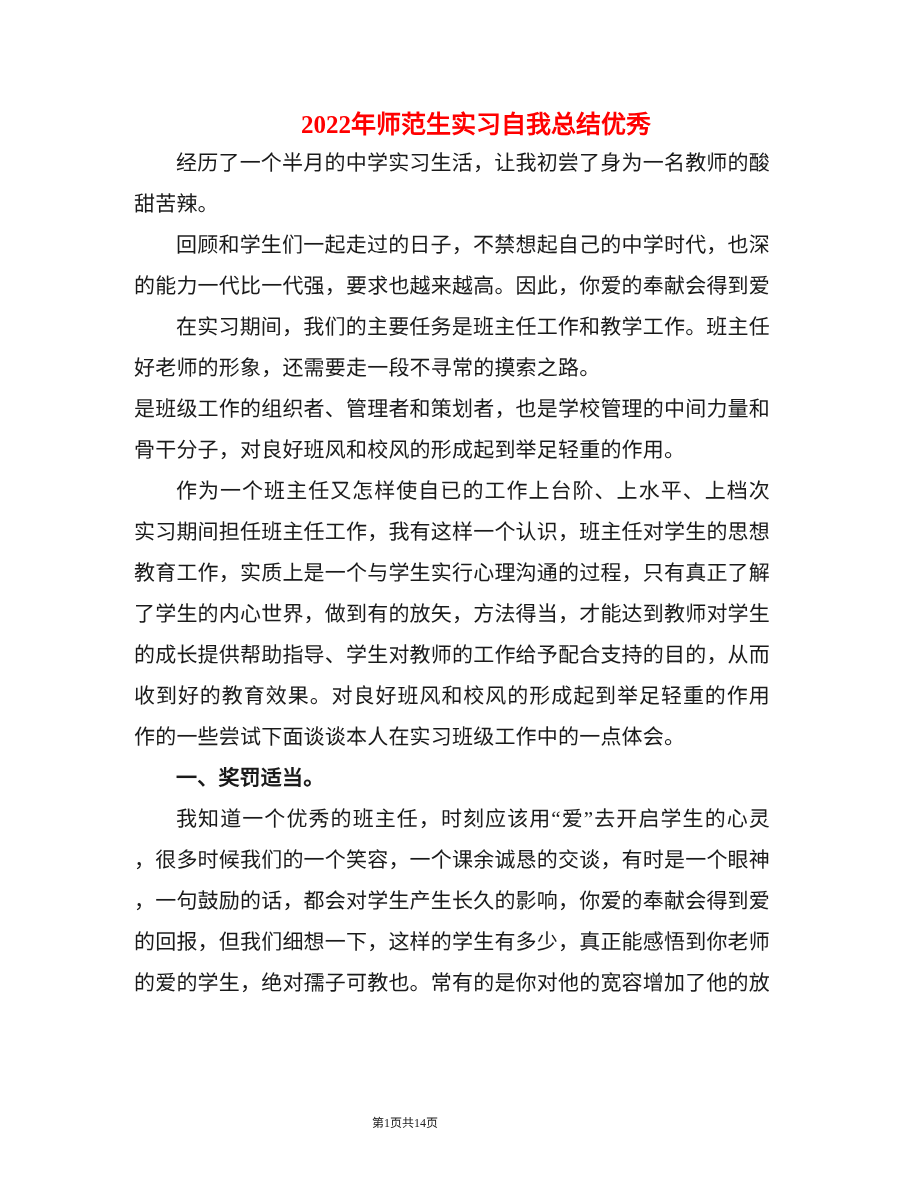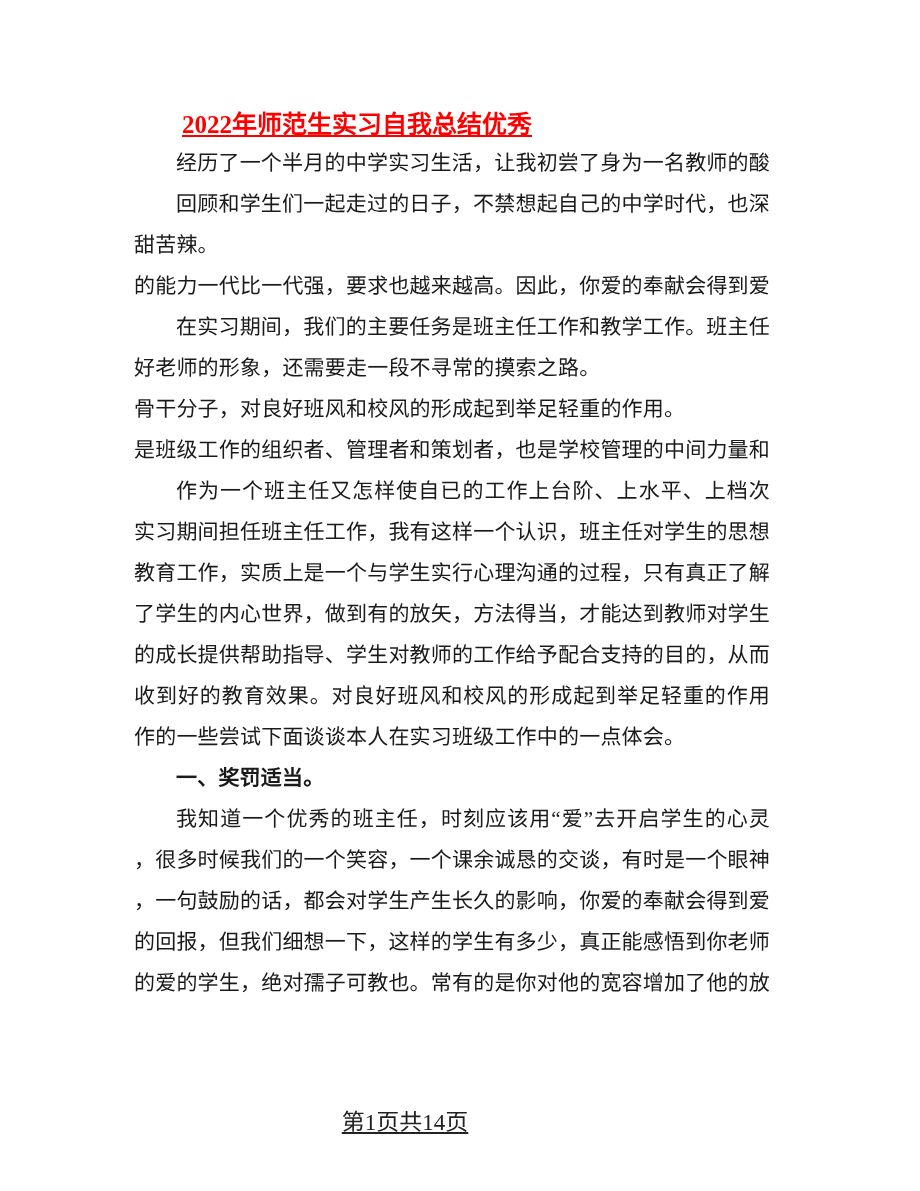--- a/index.html
+++ b/index.html
@@ -18,26 +18,25 @@
   }
   #doc-title {
     position: absolute;
     left: 134px;
     top: 104px;
     width: 636px;
     height: 41px;
     line-height: 41px;
     font-size: 25px;
     font-weight: bold;
-    text-align: left;
+    text-align: center;
     text-indent: 48px; 
     color: #ff0000;
     white-space: nowrap;
     overflow: hidden;
-    text-decoration: underline;
   }
   #doc-body {
     position: absolute;
     left: 134px;
     top: 143px;
     width: 636px;
     font-size: 21px;
     line-height: 41px;
   }
   .doc-line {
@@ -57,40 +56,39 @@
     font-weight: bold;
   }
   #doc-footer {
     position: absolute;
     left: 0;
     top: 1110px;
     width: 810px;
     height: 26px;
     line-height: 26px;
     text-align: center;
-    font-size: 23px;
+    font-size: 12px;
     color: #222222;
-    text-decoration: underline;
   }
 </style>
 </head>
 <body>
 
 <div id="page">
   <div id="doc-title">2022年师范生实习自我总结优秀</div>
 
   <div id="doc-body">
       <div class="doc-line first fill">经历了一个半月的中学实习生活，让我初尝了身为一名教师的酸</div>
+      <div class="doc-line">甜苦辣。</div>
       <div class="doc-line first fill">回顾和学生们一起走过的日子，不禁想起自己的中学时代，也深</div>
-      <div class="doc-line">甜苦辣。</div>
       <div class="doc-line fill">的能力一代比一代强，要求也越来越高。因此，你爱的奉献会得到爱</div>
       <div class="doc-line first fill">在实习期间，我们的主要任务是班主任工作和教学工作。班主任</div>
       <div class="doc-line">好老师的形象，还需要走一段不寻常的摸索之路。</div>
+      <div class="doc-line fill">是班级工作的组织者、管理者和策划者，也是学校管理的中间力量和</div>
       <div class="doc-line">骨干分子，对良好班风和校风的形成起到举足轻重的作用。</div>
-      <div class="doc-line fill">是班级工作的组织者、管理者和策划者，也是学校管理的中间力量和</div>
       <div class="doc-line first fill">作为一个班主任又怎样使自已的工作上台阶、上水平、上档次呢?</div>
       <div class="doc-line fill">实习期间担任班主任工作，我有这样一个认识，班主任对学生的思想</div>
       <div class="doc-line fill">教育工作，实质上是一个与学生实行心理沟通的过程，只有真正了解</div>
       <div class="doc-line fill">了学生的内心世界，做到有的放矢，方法得当，才能达到教师对学生</div>
       <div class="doc-line fill">的成长提供帮助指导、学生对教师的工作给予配合支持的目的，从而</div>
       <div class="doc-line fill">收到好的教育效果。对良好班风和校风的形成起到举足轻重的作用</div>
       <div class="doc-line">作的一些尝试下面谈谈本人在实习班级工作中的一点体会。</div>
       <div class="doc-line first heading">一、奖罚适当。</div>
       <div class="doc-line first fill">我知道一个优秀的班主任，时刻应该用“爱”去开启学生的心灵</div>
       <div class="doc-line fill">，很多时候我们的一个笑容，一个课余诚恳的交谈，有时是一个眼神</div>

